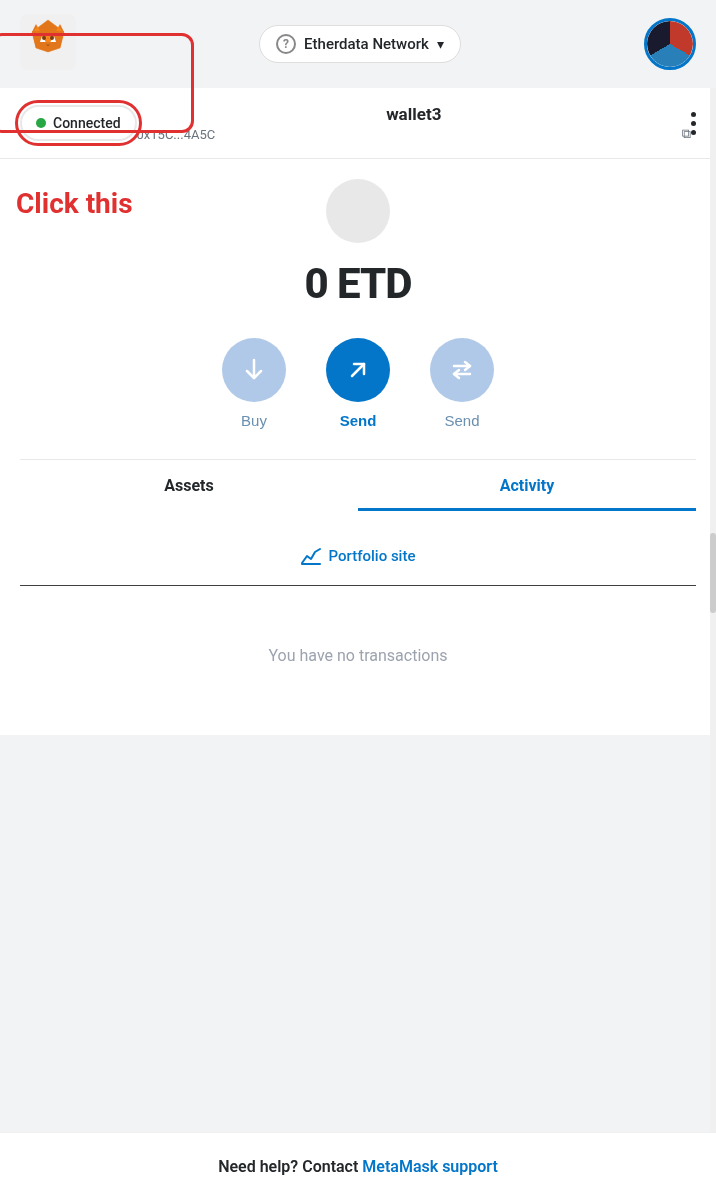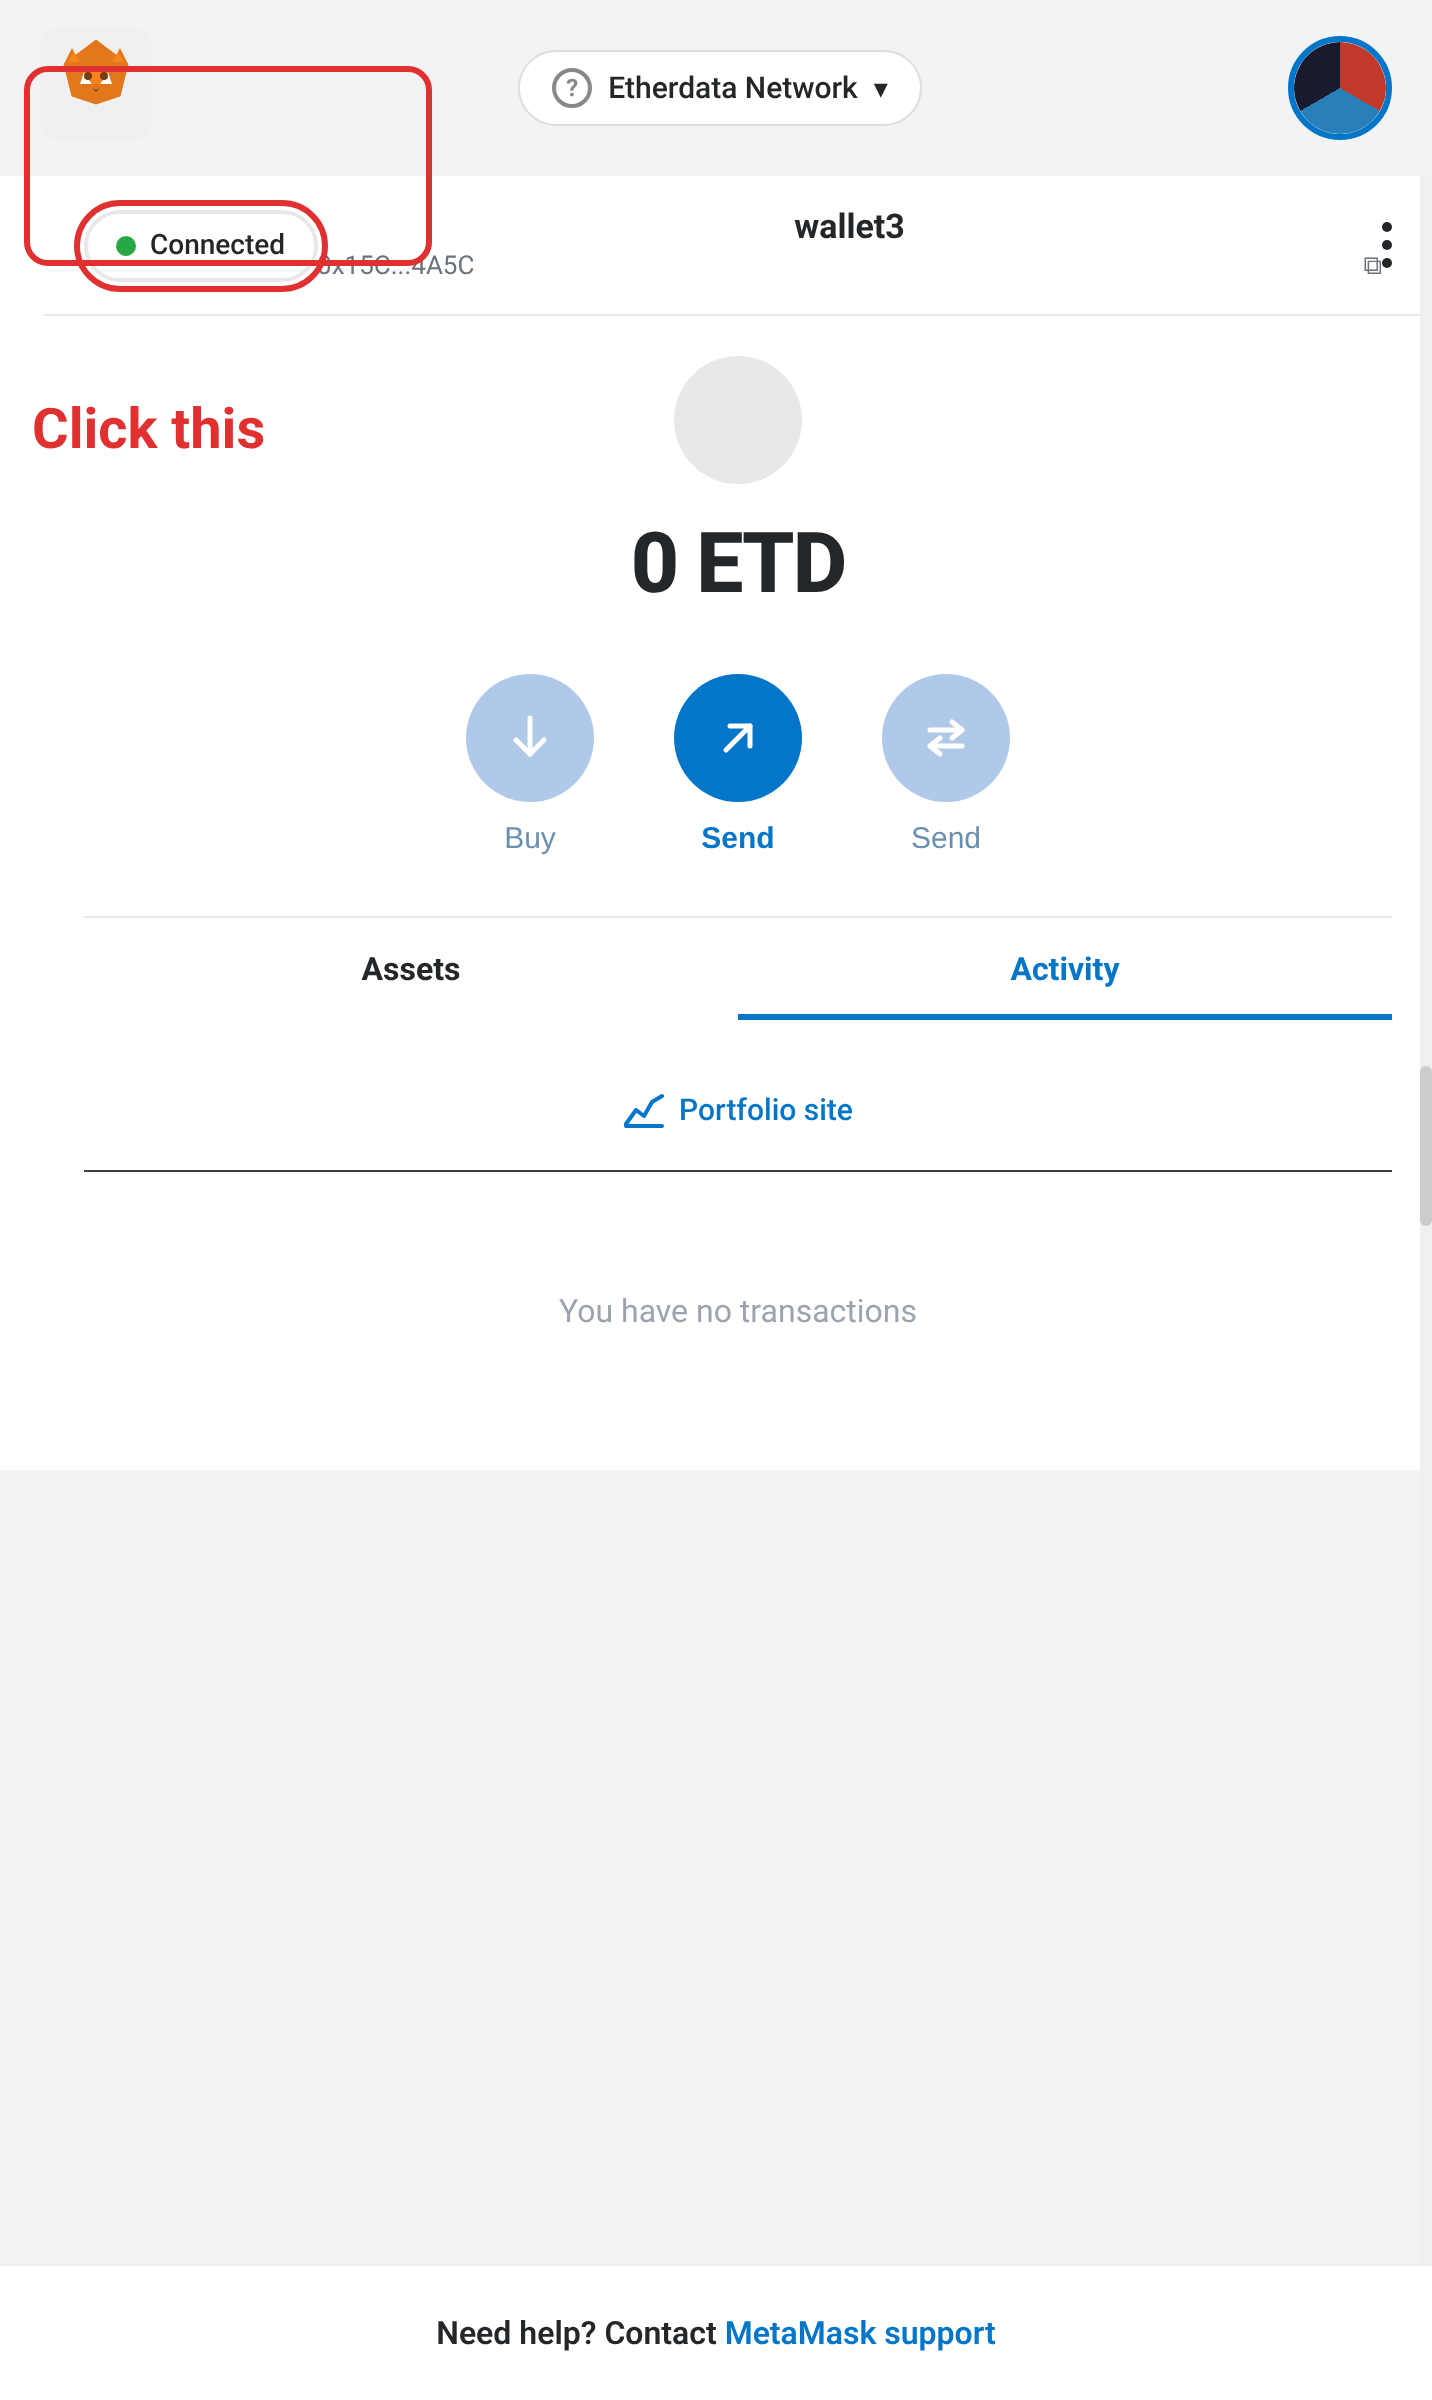--- a/index.html
+++ b/index.html
@@ -77,21 +77,20 @@
       height: 100%;
       border-radius: 50%;
       background: conic-gradient(#c0392b 0deg 120deg, #2980b9 120deg 240deg, #1a1a2e 240deg 360deg);
     }
 
     
     .main {
       background: white;
       margin: 0;
       position: relative;
-      padding-left: 22px;
     }
 
     
     .account-bar {
       display: flex;
       align-items: center;
       justify-content: space-between;
       padding: 16px 20px;
       border-bottom: 1px solid #e8e8e8;
       position: relative;
@@ -163,21 +162,21 @@
       height: 5px;
       border-radius: 50%;
       background: #24272a;
       display: block;
     }
 
     
     .click-this-label {
       position: absolute;
       left: 16px;
-      top: 110px;
+      top: 99px;
       font-size: 28px;
       font-weight: 700;
       color: #e03030;
       z-index: 10;
     }
 
     
     .wallet-section {
       display: flex;
       flex-direction: column;

